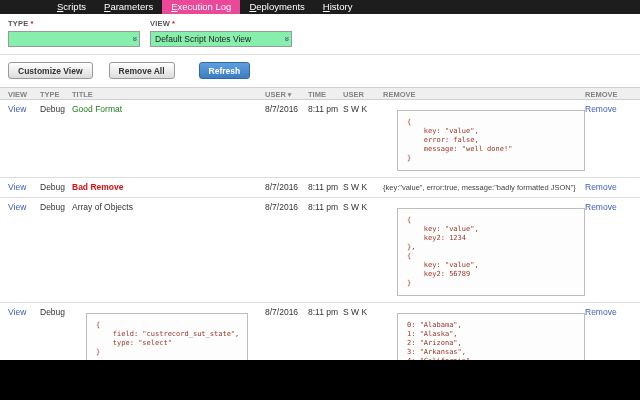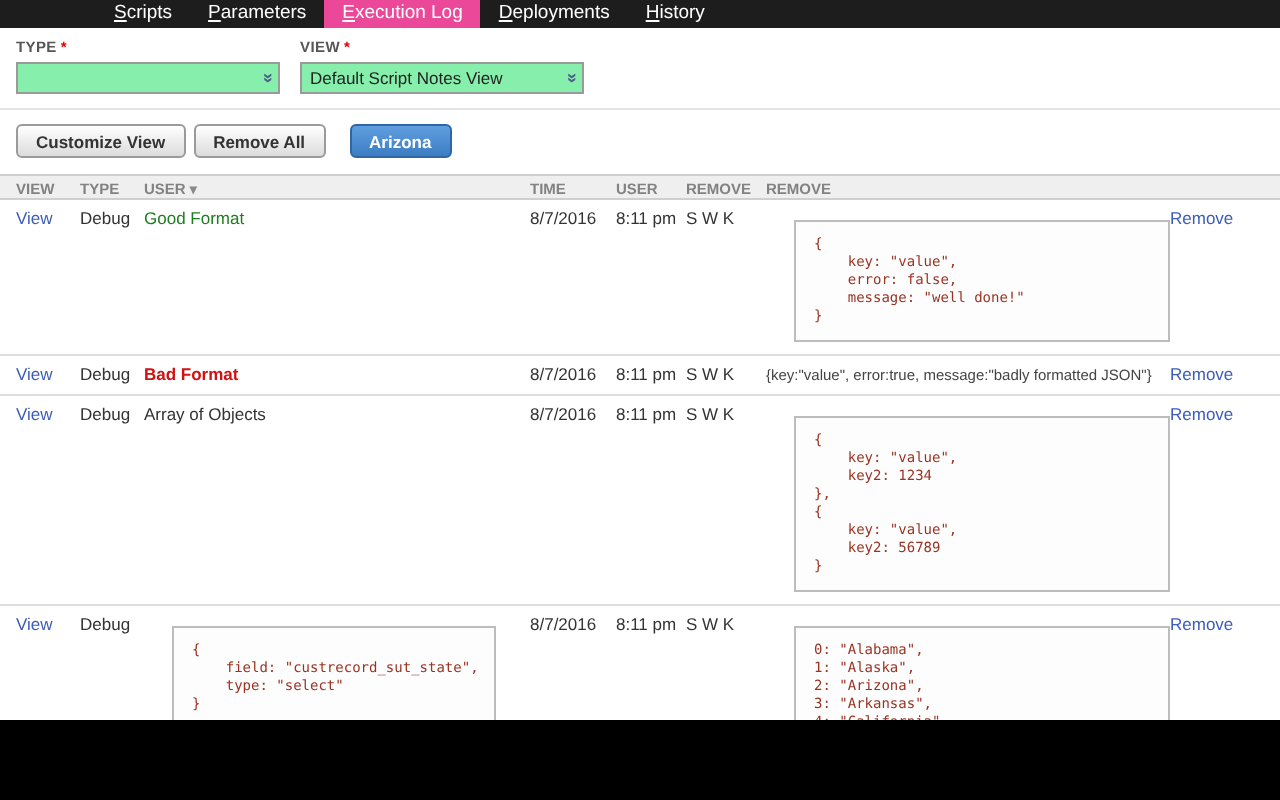--- a/index.html
+++ b/index.html
@@ -30,21 +30,21 @@
     display:flex; align-items:center; justify-content:space-between;
     padding:0 2px 0 4px; font-size:8.5px; color:#222; cursor:pointer;
   }
   .filter-view .select { width:142px; }
   .select-icon {
     display:inline-block; transform:rotate(90deg); color:#4a5f8a;
     font-size:9px; font-weight:bold; line-height:10px;
   }
 
   
-  .toolbar { padding:7px 8px 6px; display:flex; gap:4px; align-items:center; }
+  .toolbar { padding:7px 8px 6px; display:flex; gap:16px; align-items:center; }
   .btn {
     height:17px; font-size:8.5px; font-weight:bold; border-radius:3px;
     padding:0 9px; cursor:pointer; font-family:"Liberation Sans", sans-serif;
   }
   .btn-gray { background:linear-gradient(#ffffff,#dcdcdc); border:1px solid #9a9a9a; color:#333; }
   .btn-blue { background:linear-gradient(#5f9fe0,#3c7cc2); border:1px solid #2f66a3; color:#fff; margin-left:8px; }
 
   
   .thead, .trow {
     display:grid;
@@ -107,26 +107,27 @@
         <div class="select">
           <span class="select-value">Default Script Notes View</span>
           <span class="select-icon">»</span>
         </div>
       </div>
     </div>
 
     <div class="toolbar">
       <button class="btn btn-gray">Customize View</button>
       <button class="btn btn-gray">Remove All</button>
-      <button class="btn btn-blue">Arizona</button>
+      <button class="btn btn-blue">Refresh</button>
     </div>
 
     <div class="thead">
       <span class="c-view">VIEW</span>
       <span class="c-type">TYPE</span>
+      <span class="c-title">TITLE</span>
       <span class="c-date"><span>USER</span><span class="sort">▾</span></span>
       <span class="c-time">TIME</span>
       <span class="c-user">USER</span>
       <span class="c-details">REMOVE</span>
       <span class="c-remove">REMOVE</span>
     </div>
 
     <div class="trow">
       <span class="c-view"><a>View</a></span>
       <span class="c-type">Debug</span>
@@ -140,21 +141,21 @@
     error: false,
     message: "well done!"
 }</pre>
         </span>
       <span class="c-remove"><a>Remove</a></span>
     </div>
 
     <div class="trow">
       <span class="c-view"><a>View</a></span>
       <span class="c-type">Debug</span>
-      <span class="c-title title-bad">Bad Format</span>
+      <span class="c-title title-bad">Bad Remove</span>
       <span class="c-date">8/7/2016</span>
       <span class="c-time">8:11 pm</span>
       <span class="c-user">S W K</span>
       <span class="c-details details-text">{key:"value", error:true, message:"badly formatted JSON"}</span>
       <span class="c-remove"><a>Remove</a></span>
     </div>
 
     <div class="trow">
       <span class="c-view"><a>View</a></span>
       <span class="c-type">Debug</span>

